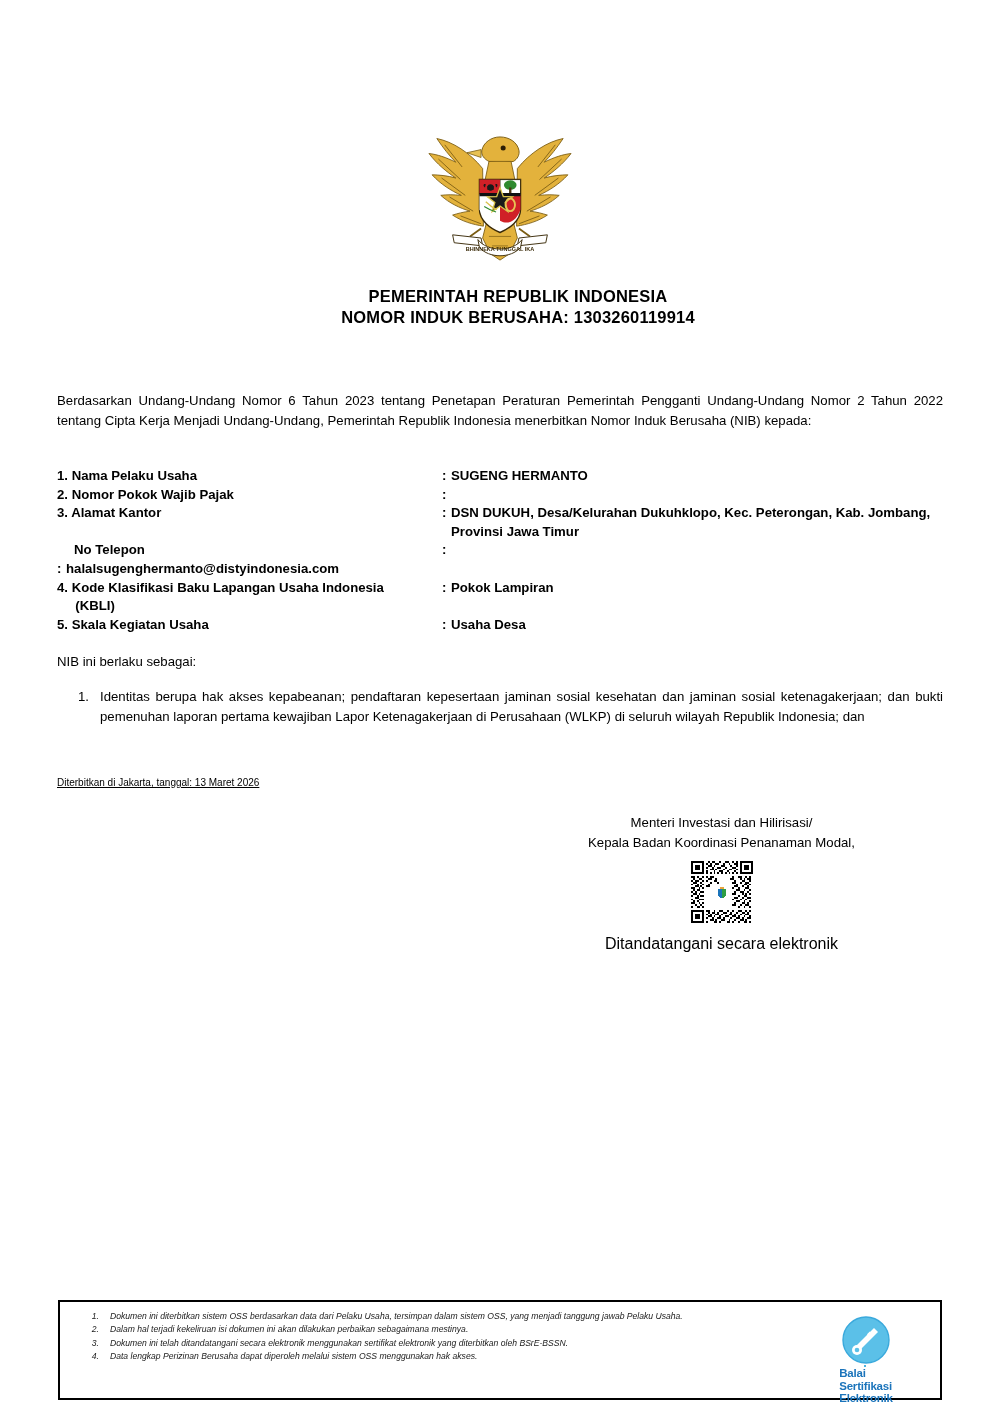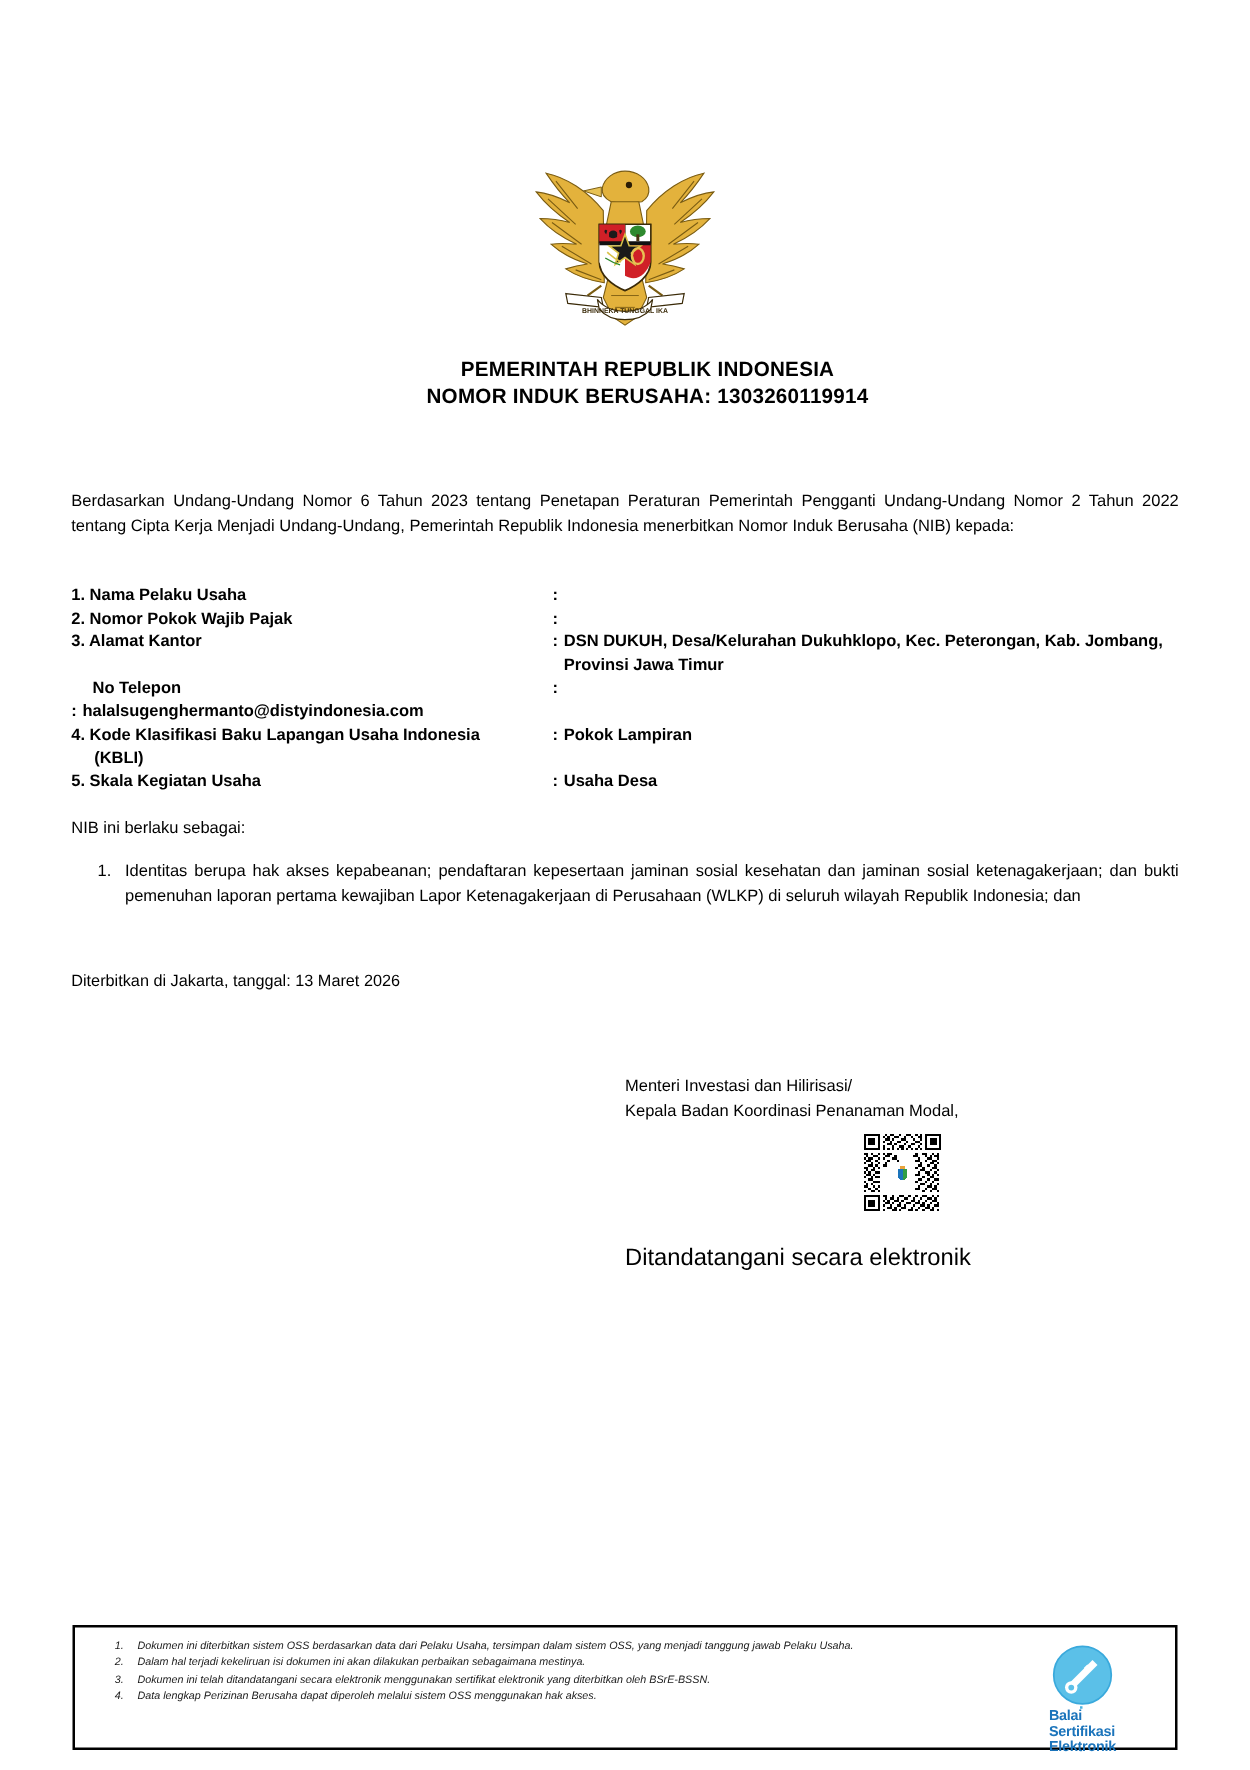--- a/index.html
+++ b/index.html
@@ -129,47 +129,48 @@
     flex: 1 1 auto;
     text-align: justify;
     text-justify: inter-word;
   }
 
   
   .issued {
     position: absolute;
     top: 777px;
     left: 57px;
-    font-size: 13px;
+    font-size: 10px;
+    text-decoration: underline;
   }
 
   
   .sign-block {
     position: absolute;
-    top: 859px;
+    top: 813px;
     left: 500px;
     width: 443px;
-    text-align: left;
+    text-align: center;
     font-size: 13.2px;
     line-height: 19.5px;
   }
   .qr-holder {
     margin: 9px auto 0;
     width: 62px;
     height: 62px;
     position: relative;
   }
   .qr-code {
     width: 62px;
     height: 62px;
     display: block;
   }
   .sign-note {
-    margin-top: 28px;
-    font-size: 19px;
+    margin-top: 11px;
+    font-size: 16px;
   }
 
   
   .footer-box {
     position: absolute;
     left: 58px;
     top: 1300px;
     width: 884px;
     height: 100px;
     border: 2.2px solid #000000;
@@ -307,20 +308,21 @@
     <div>NOMOR INDUK BERUSAHA: 1303260119914</div>
   </div>
 
   <p class="intro">Berdasarkan Undang-Undang Nomor 6 Tahun 2023 tentang Penetapan Peraturan Pemerintah Pengganti Undang-Undang Nomor 2 Tahun 2022 tentang Cipta Kerja Menjadi Undang-Undang, Pemerintah Republik Indonesia menerbitkan Nomor Induk Berusaha (NIB) kepada:</p>
 
   <div class="fields">
 
     <div class="field-row">
       <span class="field-label">1. Nama Pelaku Usaha</span>
       <span class="field-colon">:</span>
+      <span class="field-value">SUGENG HERMANTO</span>
     </div>
 
     <div class="field-row">
       <span class="field-label">2. Nomor Pokok Wajib Pajak</span>
       <span class="field-colon">:</span>
       <span class="field-value"></span>
     </div>
 
     <div class="field-row">
       <span class="field-label">3. Alamat Kantor</span>

